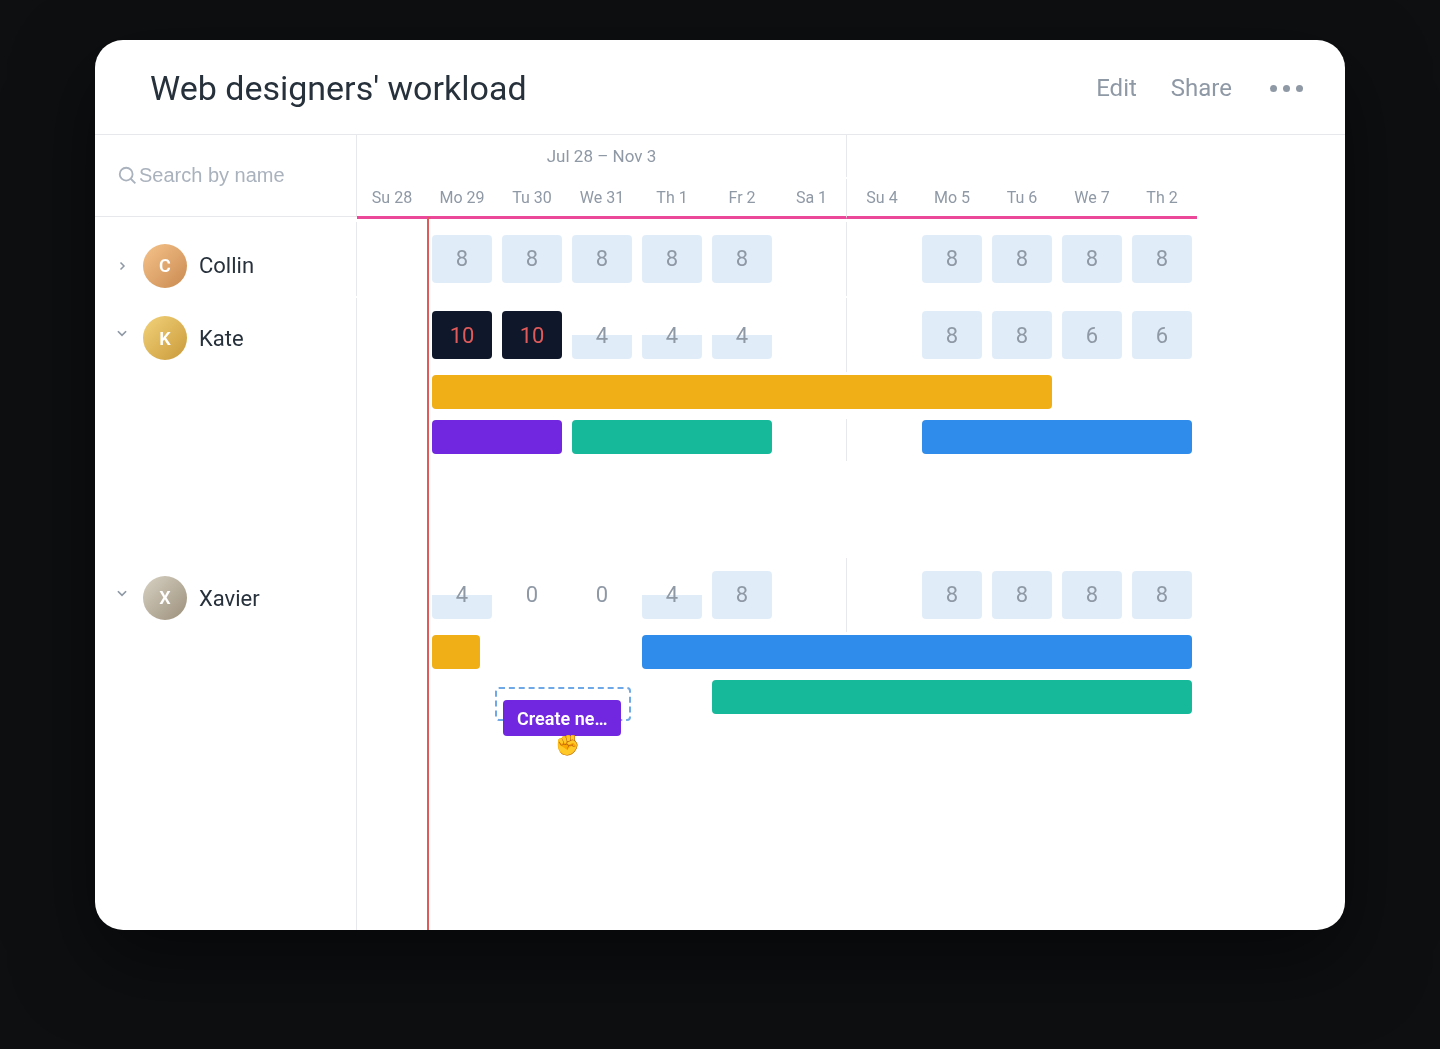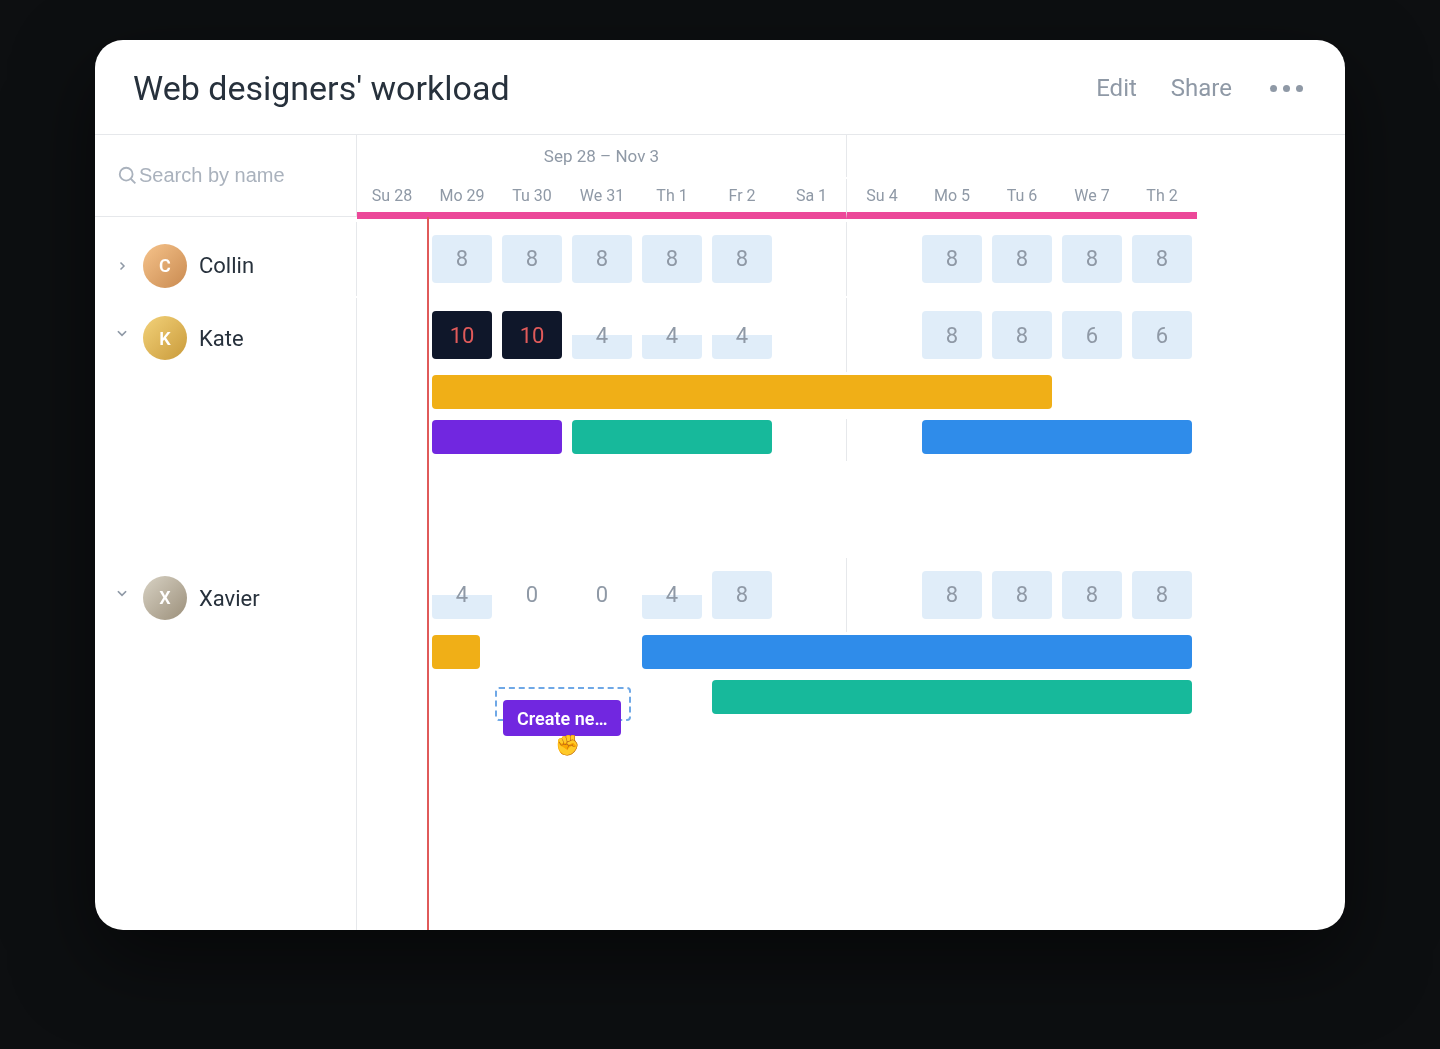--- a/index.html
+++ b/index.html
@@ -24,20 +24,21 @@
   .topbar {
     display: flex;
     align-items: center;
     padding: 28px 38px 26px 38px;
   }
   .title {
     font-size: 34px;
     font-weight: 400;
     color: #27313c;
     flex: 1;
+    margin-left: 17px;
   }
   .top-actions {
     display: flex;
     align-items: center;
     gap: 34px;
   }
   .top-link {
     font-size: 24px;
     color: #8f99a6;
     cursor: pointer;
@@ -96,21 +97,21 @@
   }
   .search-cell input::placeholder { color: #aab2bd; }
 
   .day-header {
     height: 40px;
     display: flex;
     align-items: center;
     justify-content: center;
     font-size: 16px;
     color: #8f99a6;
-    border-bottom: 7px solid #ec4899;
+    border-bottom: 3px solid #ec4899;
   }
 
   
   .name-cell {
     display: flex;
     align-items: center;
     gap: 12px;
     padding: 14px 18px 0 18px;
     font-size: 22px;
     color: #27313c;
@@ -225,21 +226,21 @@
   <div class="grid">
 
     <div class="search-cell c-left">
       <svg width="22" height="22" viewBox="0 0 24 24" fill="none" stroke="#aab2bd" stroke-width="2">
         <circle cx="10" cy="10" r="7"></circle>
           <line x1="20" y1="20" x2="15" y2="15"></line>
       </svg>
       <input type="text" placeholder="Search by name" style="">
     </div>
 
-    <div class="week-header week1 c-week-split">Sep 28 –  Nov 3</div>
+    <div class="week-header week1 c-week-split">Jul 28 –  Nov 3</div>
 
     <div class="day-header" style="grid-column:2">Su 28</div>
     <div class="day-header">Mo 29</div>
     <div class="day-header">Tu 30</div>
     <div class="day-header">We 31</div>
     <div class="day-header">Th 1</div>
     <div class="day-header">Fr 2</div>
     <div class="day-header c-week-split">Sa 1</div>
     <div class="day-header">Su 4</div>
     <div class="day-header">Mo 5</div>

